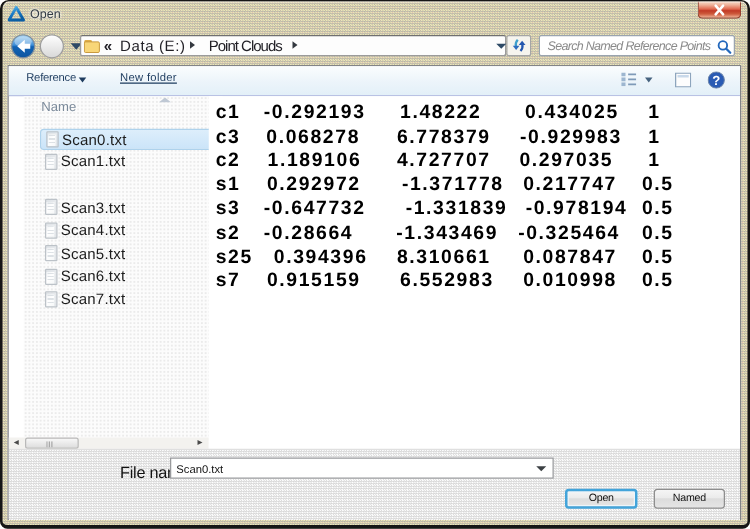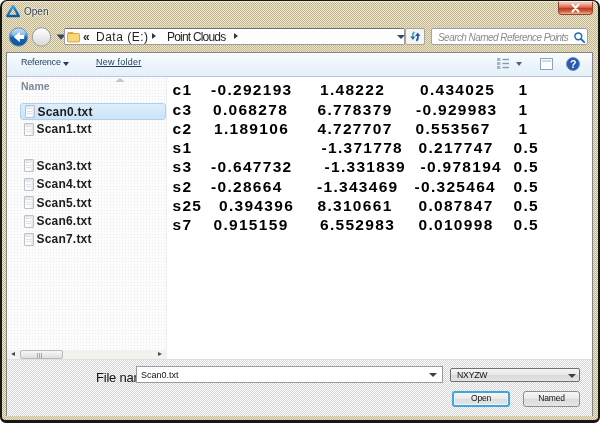--- a/index.html
+++ b/index.html
@@ -41,25 +41,25 @@
 
 #inner { position:absolute; left:6px; top:52px; width:587px; height:364px;
   border:1px solid #828487; background:#fff; }
 
 #toolbar { position:absolute; left:0; top:0; width:100%; height:24px;
   background:linear-gradient(#fafdfe, #ecf4fa 55%, #e3f0f8);
   border-bottom:1px solid #b9c2e4; font-size:9px; letter-spacing:-0.2px; color:#1e3c5f; }
 #toolbar .tb { position:absolute; top:5px; line-height:9px; }
 
 #main { position:absolute; left:0; top:24px; width:585px; height:282px; }
-#leftpane { position:absolute; left:0; top:0; width:160px; height:278px; overflow:hidden;
+#leftpane { position:absolute; left:12px; top:0; width:160px; height:278px; overflow:hidden;
   background-color:#fcfcfc;
   background-image: radial-gradient(circle, #ebebeb 0.7px, transparent 0.9px);
   background-size:3px 3px;
-  border-right:1px solid #ececec;font-weight:bold; }
+  border-right:1px solid #ececec; }
 #nameHdr { position:absolute; left:14px; top:4px; font-size:10.5px; line-height:11px; color:#7b8a9a; }
 .frow { position:absolute; left:13px; width:146px; height:17px; font-size:12px; color:#1c1c1c; }
 .frow .fn { position:absolute; left:16.5px; top:1px; letter-spacing:0.2px; }
 .frow.sel { background:linear-gradient(#ddeefb,#cbe4f9); border:1px solid #aed2ec; border-radius:3px; }
 .ficon { position:absolute; left:3.5px; top:1.5px; width:10px; height:13px;
   background:linear-gradient(135deg,#eef1f3 0%, #ffffff 45%, #f4f6f7 100%);
   border:1px solid #bcc2c8; border-radius:1px;
   box-shadow: inset -1.5px 1.5px 0 rgba(205,212,218,.5); }
 .ficon::after { content:""; position:absolute; left:1px; top:2px; width:5.5px; height:8px;
   background: repeating-linear-gradient(#ccd3d9 0 1px, transparent 1px 2.7px); opacity:.65; }
@@ -237,25 +237,26 @@
             <span class="f" style="left: 5.5px;">c3</span>
             <span class="f" style="left: 46px;">0.068278</span>
             <span class="f" style="left: 150.5px;">6.778379</span>
             <span class="f" style="left: 249px;">-0.929983</span>
             <span class="f" style="left: 351.5px;">1</span>
           </div>
           <div class="ln" style="top: 43.78px;">
             <span class="f" style="left: 5.5px;">c2</span>
             <span class="f" style="left: 47px;">1.189106</span>
             <span class="f" style="left: 150.5px;">4.727707</span>
-            <span class="f" style="left: 248.5px;">0.553567</span>
+            <span class="f" style="left: 248.5px;">0.297035</span>
             <span class="f" style="left: 351.5px;">1</span>
           </div>
           <div class="ln" style="top: 63.02px;">
             <span class="f" style="left: 5.5px;">s1</span>
+            <span class="f" style="left: 46.5px;">0.292972</span>
             <span class="f" style="left: 154.5px;">-1.371778</span>
             <span class="f" style="left: 251.5px;">0.217747</span>
             <span class="f" style="left: 346.5px;">0.5</span>
           </div>
           <div class="ln" style="top: 82.26px;">
             <span class="f" style="left: 5.5px;">s3</span>
             <span class="f" style="left: 44px;">-0.647732</span>
             <span class="f" style="left: 157.5px;">-1.331839</span>
             <span class="f" style="left: 253.5px;">-0.978194</span>
             <span class="f" style="left: 346.5px;">0.5</span>
@@ -282,22 +283,18 @@
             <span class="f" style="left: 346.5px;">0.5</span>
           </div>
         </div>
     </div>
     <div id="footer">
       <span id="fnlabel">File name:</span>
       <div id="fncombo">
         <span class="txt">Scan0.txt</span>
         <span class="combocaret" style="left:292px; top:6px;"></span>
       </div>
-      <div id="ftcombo">
-        <span class="txt">NXYZW</span>
-        <span class="combocaret" style="left:117px; top:5px;"></span>
-      </div>
       <div class="btn" id="openbtn">Open</div>
       <div class="btn" id="cancelbtn">Named</div>
     </div>
   </div>
 </div>
 <div id="winborder"></div>
 
 </body></html>

